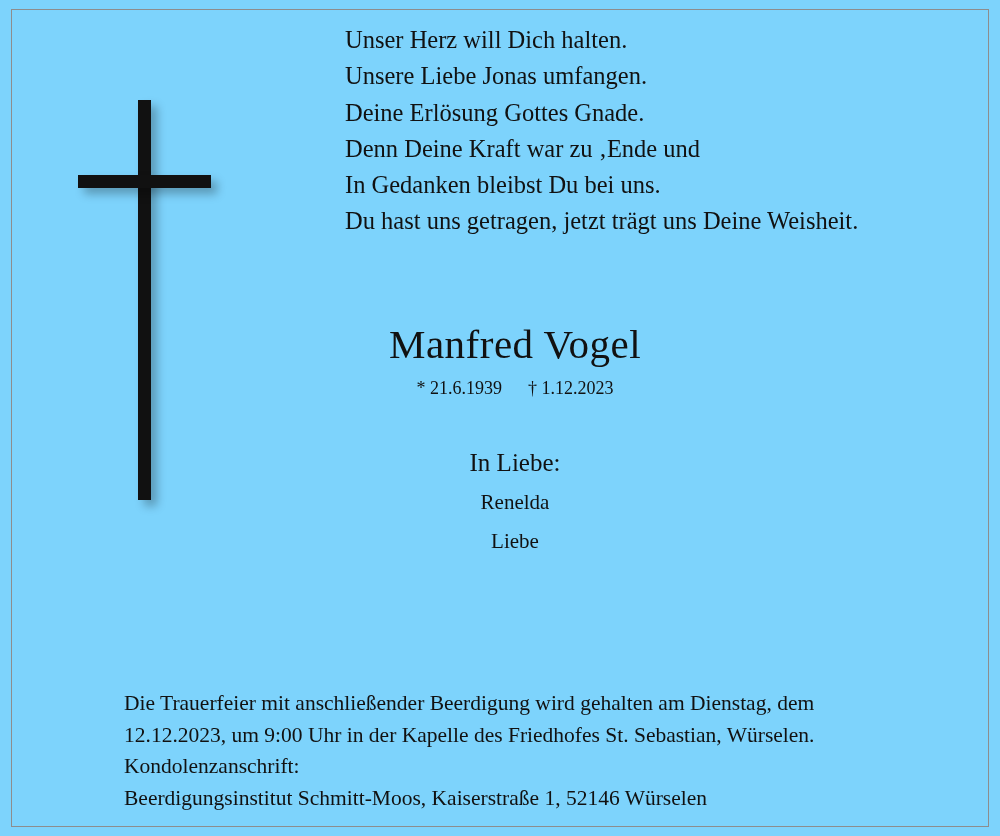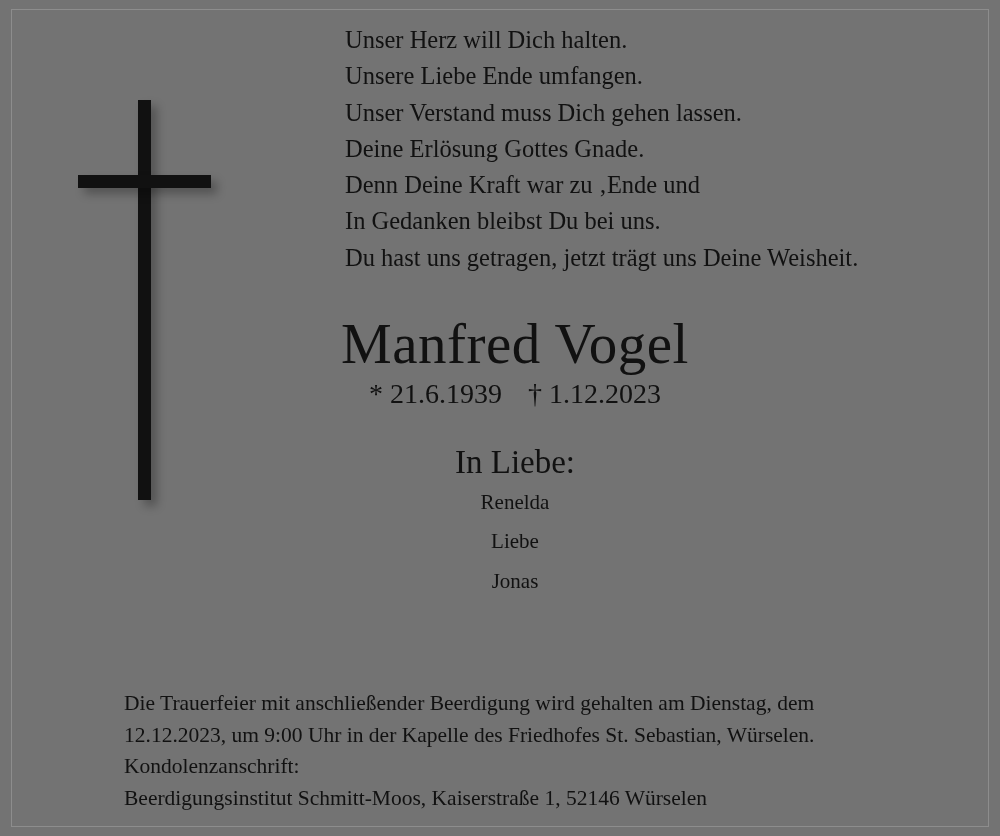--- a/index.html
+++ b/index.html
@@ -8,21 +8,21 @@
     background: #ffffff;
   }
   body {
     font-family: "Liberation Serif", serif;
     color: #1a1a1a;
   }
   .page {
     position: relative;
     width: 1000px;
     height: 836px;
-    background: #737373;
+    background: #7dd3fc;
     box-sizing: border-box;
     overflow: hidden;
   }
   .border-frame {
     position: absolute;
     left: 11px;
     top: 9px;
     width: 978px;
     height: 818px;
     border: 1px solid #8d8d8d;
@@ -73,42 +73,42 @@
 
   
   .name-block {
     position: absolute;
     left: 300px;
     top: 318px;
     width: 430px;
     text-align: center;
   }
   .deceased-name {
-    font-size: 57px;
+    font-size: 41px;
     line-height: 52px;
     letter-spacing: 0.5px;
     color: #111111;
   }
   .dates {
     margin-top: 8px;
-    font-size: 28px;
+    font-size: 18px;
     color: #111111;
   }
   .dates .birth { margin-right: 26px; }
 
   
   .mourners {
     position: absolute;
     left: 300px;
     top: 443px;
     width: 430px;
     text-align: center;
   }
   .mourners-intro {
-    font-size: 33px;
+    font-size: 25px;
     line-height: 39.5px;
     color: #111111;
   }
   .mourner {
     font-size: 21px;
     line-height: 39.5px;
     color: #111111;
   }
 
   
@@ -133,40 +133,38 @@
 
   <div class="border-frame"></div>
 
   <div class="cross-area">
     <div class="cross-vertical"></div>
     <div class="cross-horizontal"></div>
   </div>
 
   <div class="poem">
     <div class="poem-line">Unser Herz will Dich halten.</div>
-    <div class="poem-line">Unsere Liebe Ende umfangen.</div>
-    <div class="poem-line">Unser Verstand muss Dich gehen lassen.</div>
+    <div class="poem-line">Unsere Liebe Jonas umfangen.</div>
     <div class="poem-line">Deine Erlösung Gottes Gnade.</div>
     <div class="poem-line">Denn Deine Kraft war zu ‚Ende und</div>
     <div class="poem-line">In Gedanken bleibst Du bei uns.</div>
     <div class="poem-line">Du hast uns getragen, jetzt trägt uns Deine Weisheit.</div>
   </div>
 
   <div class="name-block">
     <div class="deceased-name">Manfred Vogel</div>
     <div class="dates">
       <span class="birth">* 21.6.1939</span><span class="death">† 1.12.2023</span>
     </div>
   </div>
 
   <div class="mourners">
     <div class="mourners-intro">In Liebe:</div>
     <div class="mourner">Renelda</div>
     <div class="mourner">Liebe</div>
-    <div class="mourner">Jonas</div>
   </div>
 
   <div class="footer">
     <div class="footer-line">Die Trauerfeier mit anschließender Beerdigung wird gehalten am Dienstag, dem</div>
     <div class="footer-line">12.12.2023, um 9:00 Uhr in der Kapelle des Friedhofes St. Sebastian, Würselen.</div>
     <div class="footer-line">Kondolenzanschrift:</div>
     <div class="footer-line">Beerdigungsinstitut Schmitt-Moos, Kaiserstraße 1, 52146 Würselen</div>
   </div>
 
 </div>

